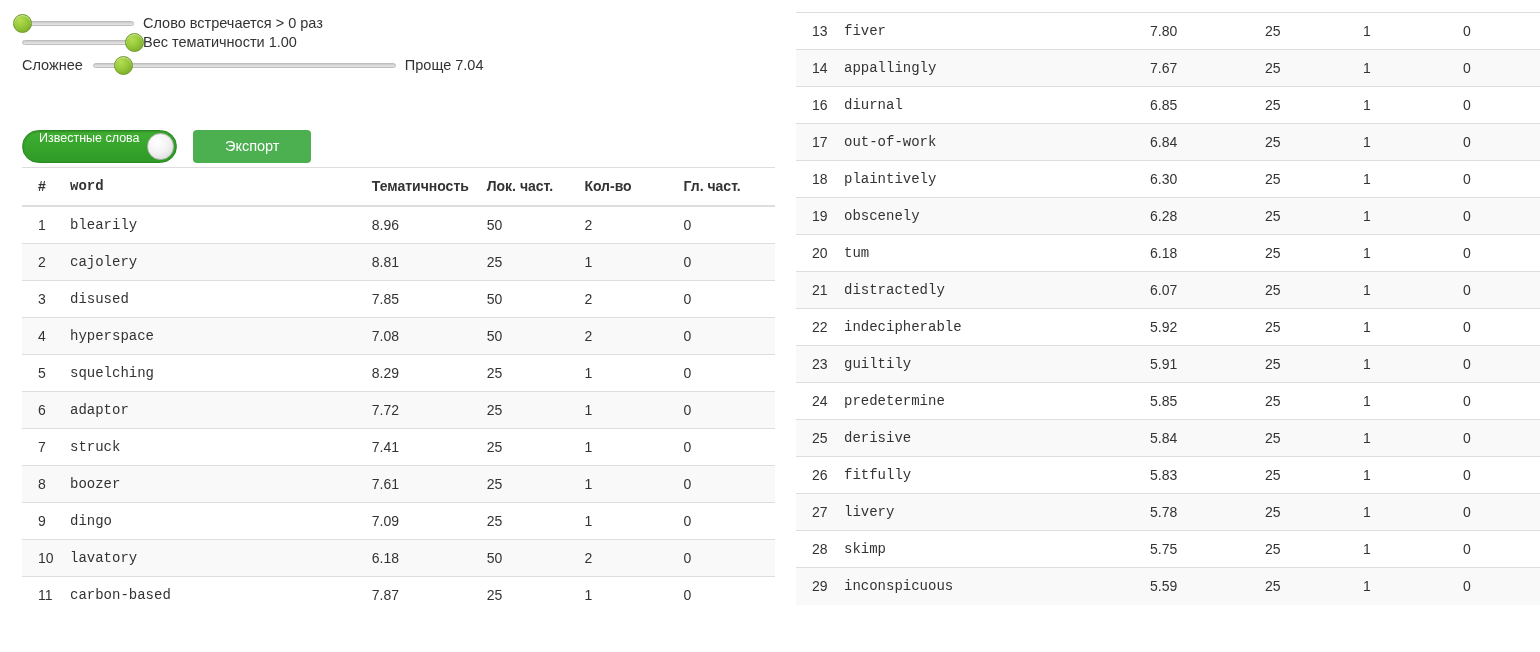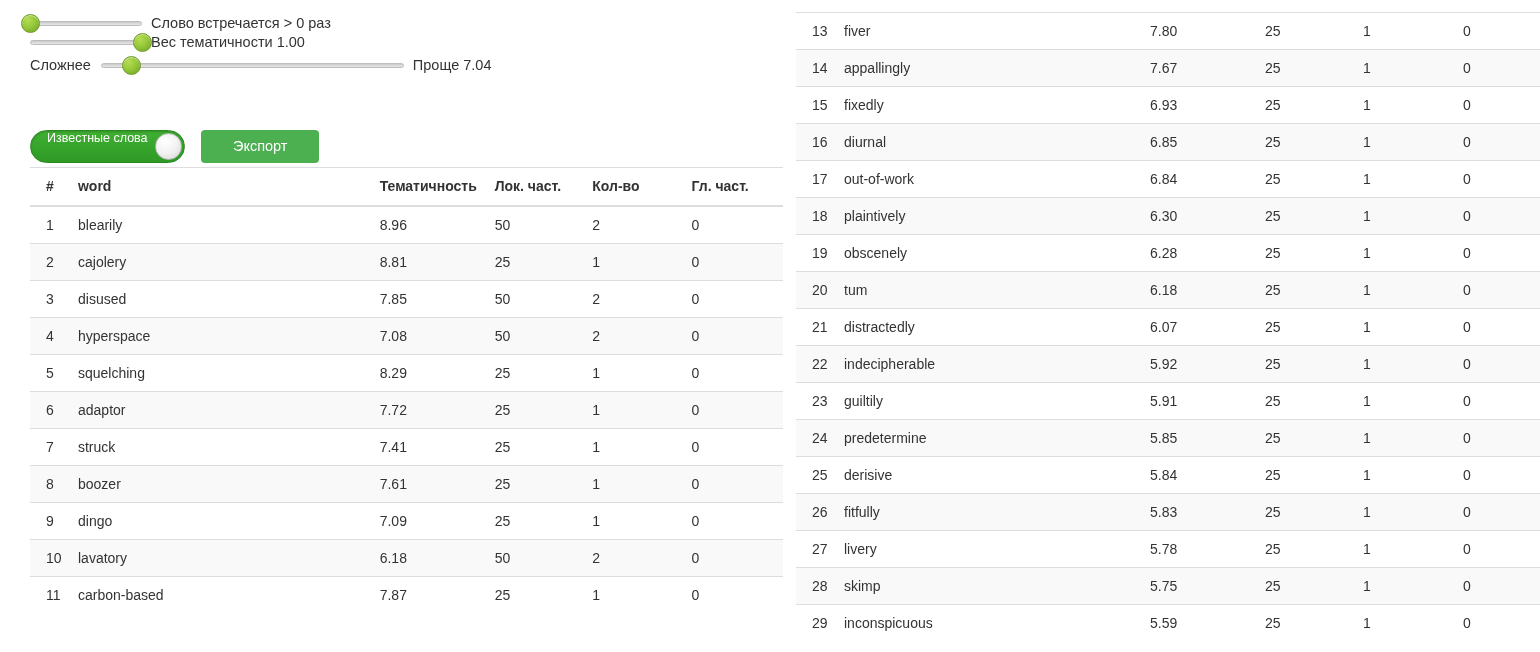--- a/index.html
+++ b/index.html
@@ -20,21 +20,20 @@
     height: 652px;
     background: #fff;
   }
 
   
   #left-panel {
     position: absolute;
     left: 0; top: 0;
     width: 790px;
     height: 652px;
-    margin-left: 8px;
   }
 
   #controls {
     position: absolute;
     left: 22px;
     top: 14px;
     width: 760px;
   }
 
   .slider-row {
@@ -162,21 +161,21 @@
     text-align: left;
     padding: 10px 8px;
     border-top: 1px solid #dddddd;
     height: 37px;
     white-space: nowrap;
   }
   .tbl tbody tr:nth-child(even) { background: #f9f9f9; }
   .tbl tbody tr:nth-child(odd)  { background: #ffffff; }
 
   .c-idx  { width: 40px;  padding-left: 16px !important; }
-  .c-word { width: 306px; }
+  .c-word { width: 306px; font-family: Liberation Mono, monospace; }
   .c-top  { width: 115px; }
   .c-loc  { width: 98px;  }
   .c-cnt  { width: 100px; }
   .c-glob { width: 100px; }
 
   #left-table-wrap {
     position: absolute;
     left: 22px;
     top: 167px;
     width: 753px;
@@ -361,28 +360,20 @@
           </tr>
           <tr>
             <td class="c-idx">14</td>
             <td class="c-word">appallingly</td>
             <td class="c-top">7.67</td>
             <td class="c-loc">25</td>
             <td class="c-cnt">1</td>
             <td class="c-glob">0</td>
           </tr>
           <tr>
-            <td class="c-idx">15</td>
-            <td class="c-word">fixedly</td>
-            <td class="c-top">6.93</td>
-            <td class="c-loc">25</td>
-            <td class="c-cnt">1</td>
-            <td class="c-glob">0</td>
-          </tr>
-          <tr>
             <td class="c-idx">16</td>
             <td class="c-word">diurnal</td>
             <td class="c-top">6.85</td>
             <td class="c-loc">25</td>
             <td class="c-cnt">1</td>
             <td class="c-glob">0</td>
           </tr>
           <tr>
             <td class="c-idx">17</td>
             <td class="c-word">out-of-work</td>

